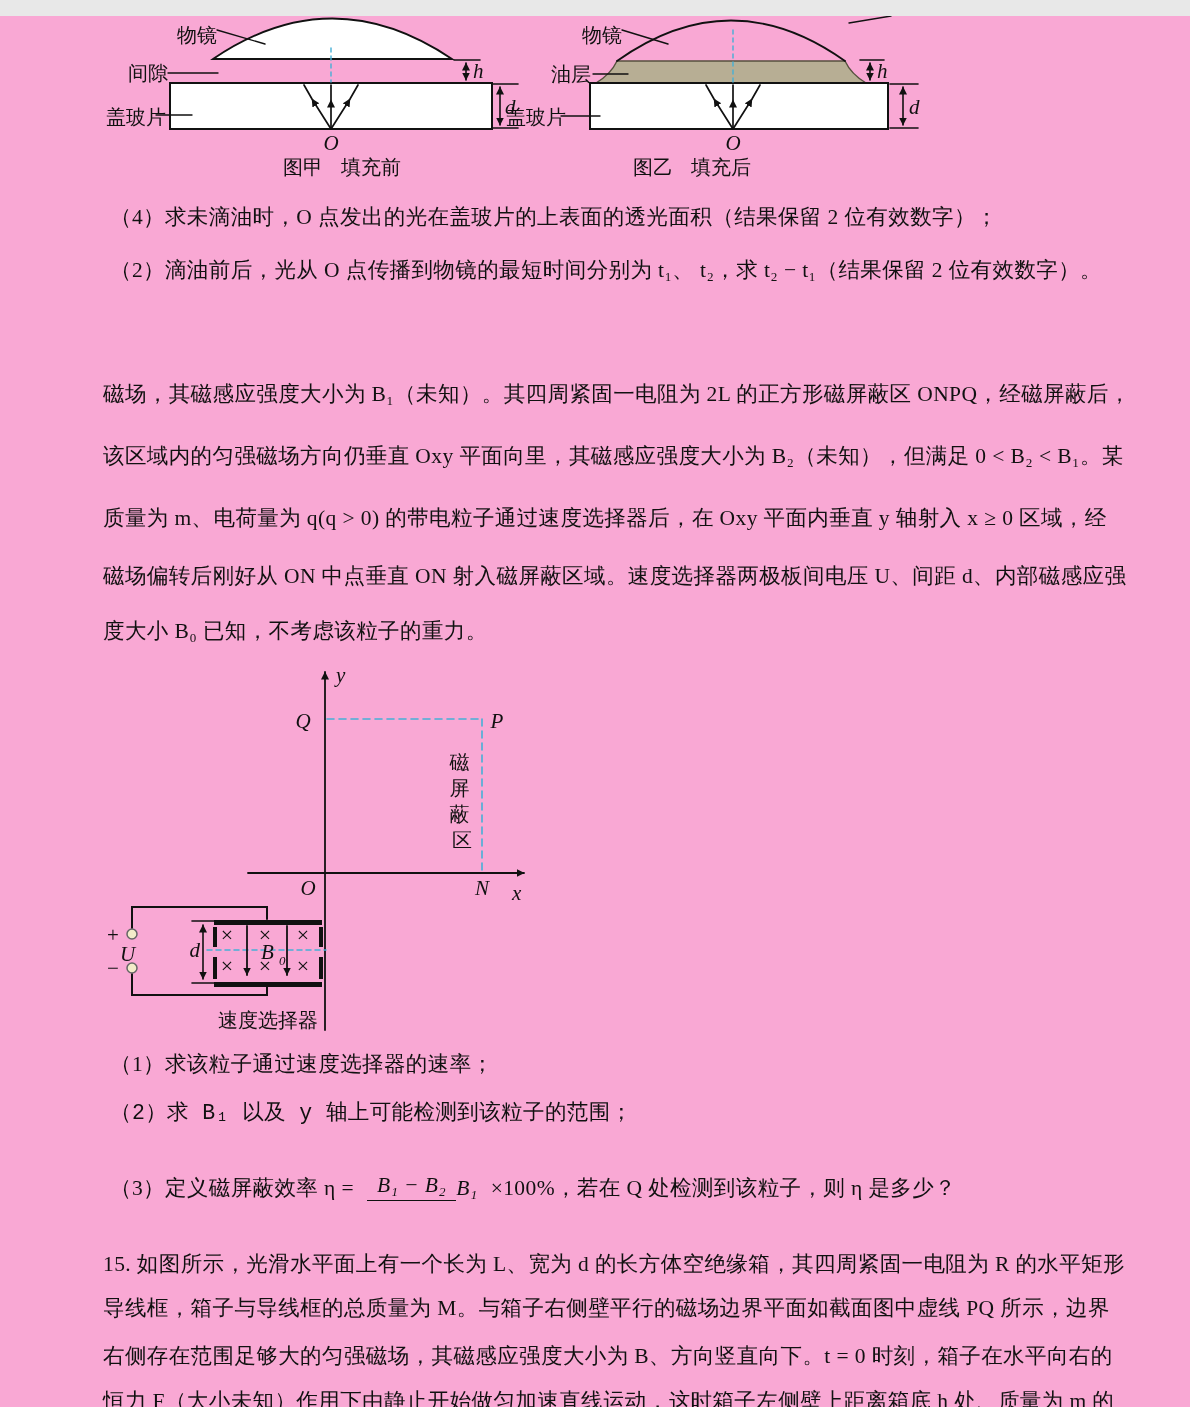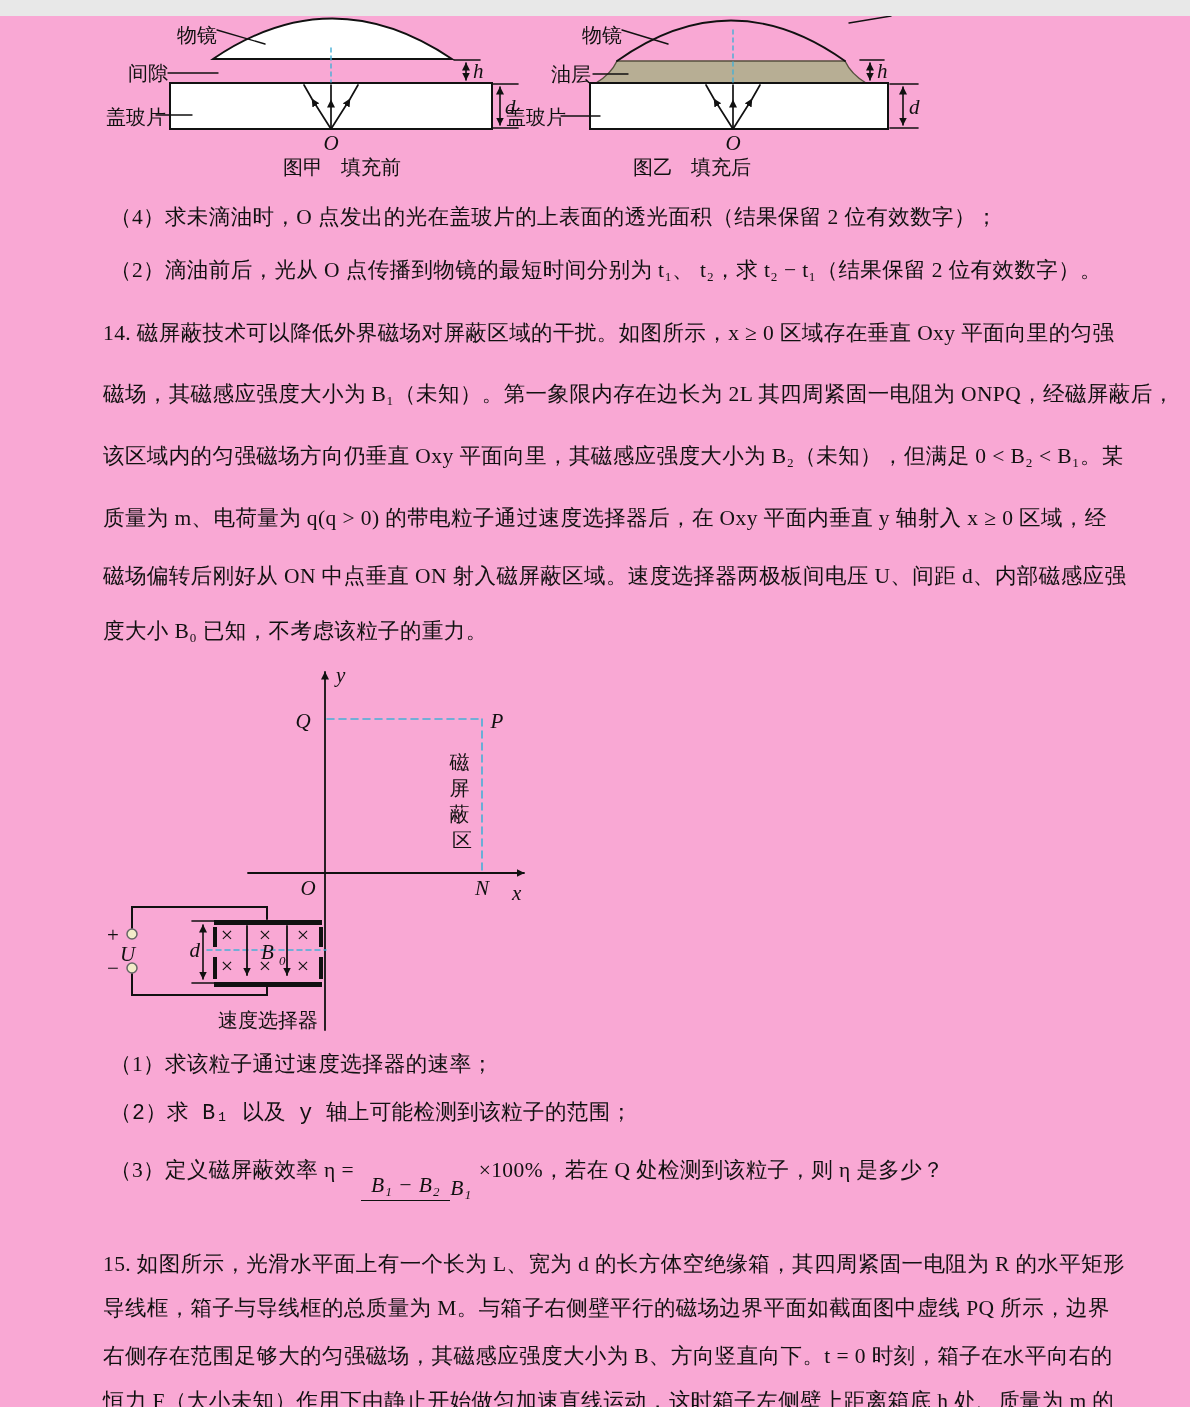--- a/index.html
+++ b/index.html
@@ -8,21 +8,21 @@
     background:#f9a8d4; color:#111;
     font-family:"Liberation Serif","DejaVu Serif",serif;
     overflow:hidden;
     padding-left:31px;
   }
   svg { position:absolute; left:0; top:0; }
   svg text { font-family:"Liberation Serif","DejaVu Serif",serif; fill:#111; }
   .cn { font-size:20px; }
   .math { font-style:italic; font-size:21px; }
   .tline { position:absolute; white-space:nowrap; font-size:21.5px; letter-spacing:0.4px; }
-  .formula { display:flex; gap:7px; }
+  .formula { display:flex; align-items:center; gap:13px; }
   .frac { display:inline-flex; align-items:center; font-style:italic; line-height:1.15; }
   .frac .num { padding:0 10px 2px 10px; border-bottom:1.7px solid #111; }
   .frac .den { padding-top:2px; }
 </style>
 </head>
 <body>
 
 <div class="page">
 
   <svg width="1190" height="1407" viewBox="0 0 1190 1407">
@@ -160,22 +160,21 @@
       <line x1="203" y1="909" x2="203" y2="963" stroke="#111" stroke-width="1.6" marker-start="url(#arr)" marker-end="url(#arr)"></line>
       <text class="math" x="200" y="941" text-anchor="end">d</text>
 
       <text class="cn" x="218" y="1011">速度选择器</text>
     </g>
   </svg>
 
   <div class="tline" style="top:186px;left:110px;">（4）求未滴油时，O 点发出的光在盖玻片的上表面的透光面积（结果保留 2 位有效数字）；</div>
   <div class="tline" style="top:239px;left:110px;">（2）滴油前后，光从 O 点传播到物镜的最短时间分别为 t₁、 t₂，求 t₂ − t₁（结果保留 2 位有效数字）。</div>
 
-  <div class="tline" style="top:302px;left:103px;">14. 磁屏蔽技术可以降低外界磁场对屏蔽区域的干扰。如图所示，x ≥ 0 区域存在垂直 Oxy 平面向里的匀强</div>
-  <div class="tline" style="top:363px;left:103px;">磁场，其磁感应强度大小为 B₁（未知）。第一象限内存在边长为 2L 其四周紧固一电阻为 ONPQ，经磁屏蔽后，</div>
+  <div class="tline" style="top:363px;left:103px;">磁场，其磁感应强度大小为 B₁（未知）。其四周紧固一电阻为 2L 的正方形磁屏蔽区 ONPQ，经磁屏蔽后，</div>
   <div class="tline" style="top:425px;left:103px;">该区域内的匀强磁场方向仍垂直 Oxy 平面向里，其磁感应强度大小为 B₂（未知），但满足 0 &lt; B₂ &lt; B₁。某</div>
   <div class="tline" style="top:487px;left:103px;">质量为 m、电荷量为 q(q &gt; 0) 的带电粒子通过速度选择器后，在 Oxy 平面内垂直 y 轴射入 x ≥ 0 区域，经</div>
   <div class="tline" style="top:545px;left:103px;">磁场偏转后刚好从 ON 中点垂直 ON 射入磁屏蔽区域。速度选择器两极板间电压 U、间距 d、内部磁感应强</div>
   <div class="tline" style="top:600px;left:103px;">度大小 B₀ 已知，不考虑该粒子的重力。</div>
 
   <div class="tline" style="top:1033px;left:110px;">（1）求该粒子通过速度选择器的速率；</div>
   <div class="tline" style="top:1081px;left:110px;font-family:Liberation Mono, monospace;">（2）求 B₁ 以及 y 轴上可能检测到该粒子的范围；</div>
 
   <div class="tline formula" style="top:1139px;left:110px;height:64px;">
     <span>（3）定义磁屏蔽效率 η =</span>

